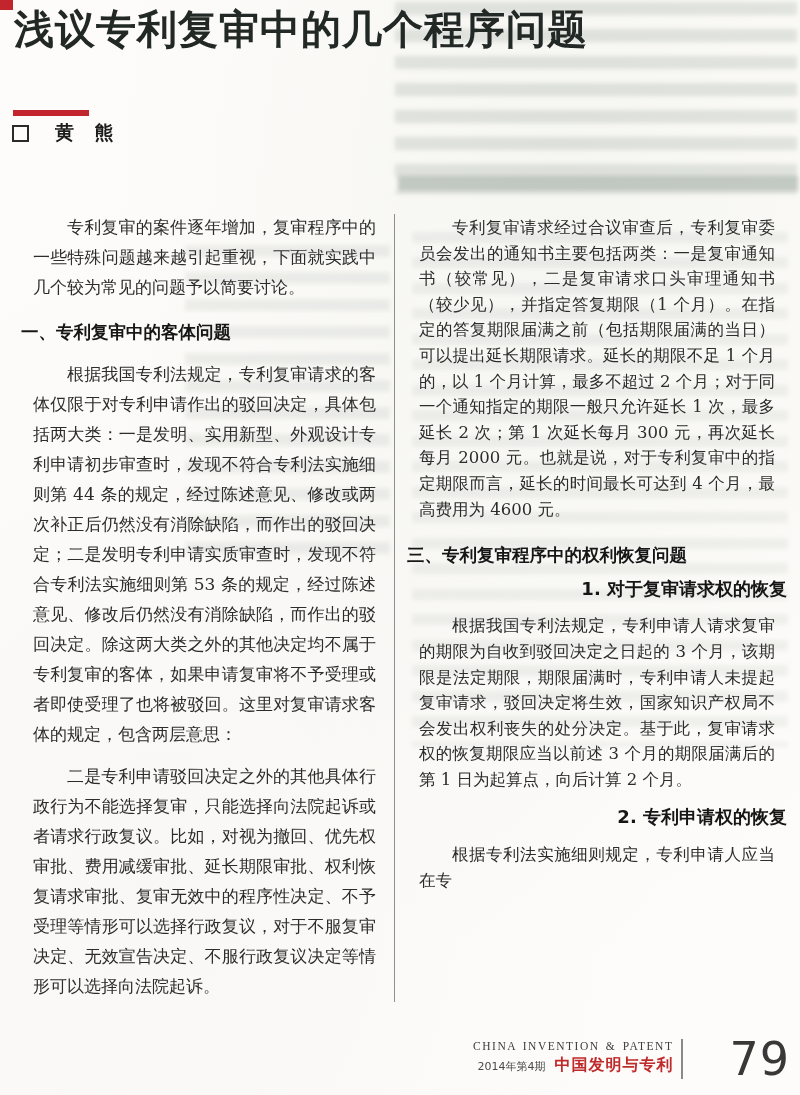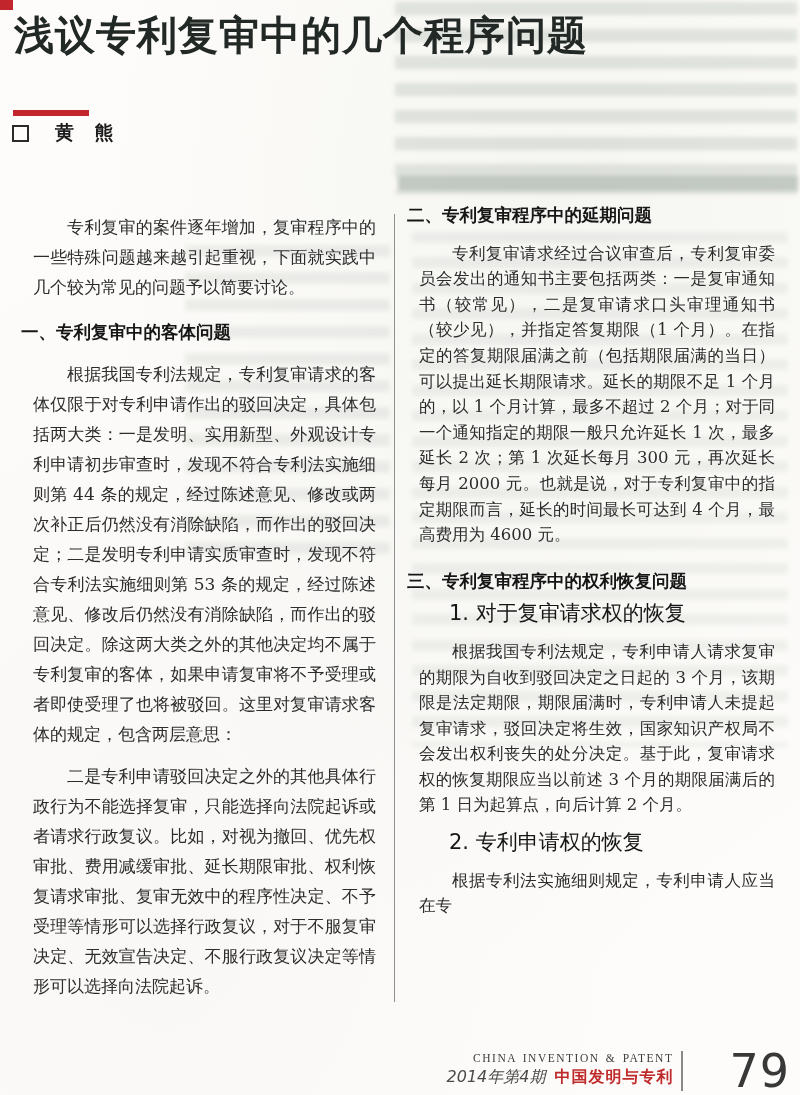--- a/index.html
+++ b/index.html
@@ -43,21 +43,21 @@
   .bleed-c {
     left: 412px; top: 232px; width: 376px; height: 515px;
     background: repeating-linear-gradient(
       to bottom,
       rgba(124,140,128,0.09) 0 11px,
       transparent 11px 25.5px);
   }
 
   
   .title {
-    position: absolute; left: 14px; top: 8px; width: 770px;
+    position: absolute; left: 14px; top: 2px; width: 770px;
     margin: 0;
     font-family: "DejaVu Serif", "Liberation Serif", serif;
     font-weight: 700;
     font-size: 40px;
     letter-spacing: 1px;
     color: #222825;
   }
   .red-rule { position: absolute; left: 13px; top: 110px; width: 76px; height: 6px; background: #c2252b; }
   .author-row { position: absolute; left: 12px; top: 120px; display: flex; align-items: center; text-align: center; }
   .author-square {
@@ -91,37 +91,37 @@
   }
   h2.sec {
     font-family: "DejaVu Sans", "Liberation Sans", sans-serif;
     font-size: 17.5px; font-weight: 700; color: #161616;
     margin: 15px 0 12px 0; text-align: left;
   }
   .col-right h2.sec-first { margin: 0 0 5px 0; }
   .col-right h2.sec-later { margin: 21px 0 7px 0; }
   h3.subsec {
     font-family: "DejaVu Sans", "Liberation Sans", sans-serif;
-    font-size: 21px; font-weight: 400; color: #161616;
-    margin: 3px 0 2px 0; text-indent: 2em; text-align: left;
+    font-size: 18px; font-weight: 700; color: #161616;
+    margin: 3px 0 2px 0; text-indent: 2em; text-align: right;
   }
 
   
   .footer {
-    position: absolute; right: 10px; bottom: 4px;
+    position: absolute; right: 10px; bottom: 16px;
     display: flex; align-items: flex-end; z-index: 3;
   }
   .footer-textcol { text-align: right; padding-bottom: 3px; }
   .journal-en {
     font-family: "Liberation Serif", "DejaVu Serif", serif;
     font-size: 11.5px; letter-spacing: 1.5px; word-spacing: 2px;
     color: #3c3c3c; white-space: nowrap;
   }
   .journal-row { margin-top: 3px; white-space: nowrap; display: flex; align-items: baseline; justify-content: flex-end; gap: 9px; }
-  .issue { font-family: "DejaVu Sans", "Liberation Sans", sans-serif; font-size: 16px; color: #4a4a4a; font-style: italic; }
+  .issue { font-family: "DejaVu Sans", "Liberation Sans", sans-serif; font-size: 11px; color: #4a4a4a; }
   .journal-cn {
     font-family: "DejaVu Sans", "Liberation Sans", sans-serif;
     font-size: 16px; font-weight: 700; color: #bf2b2b; letter-spacing: 1px; text-align: center;
   }
   .footer-bar { width: 2px; height: 40px; background: #8a8a8a; margin: 0 6px 0 8px; }
   .page-number {
     font-family: "DejaVu Sans", "Liberation Sans", sans-serif;
     font-size: 46px; line-height: 0.82; color: #383838;
     font-weight: 400; letter-spacing: 1px; margin-left: 40px;
   }
@@ -145,21 +145,20 @@
 <div class="col col-left">
   <p>专利复审的案件逐年增加，复审程序中的一些特殊问题越来越引起重视，下面就实践中几个较为常见的问题予以简要讨论。</p>
   <h2 class="sec">一、专利复审中的客体问题</h2>
   <p>根据我国专利法规定，专利复审请求的客体仅限于对专利申请作出的驳回决定，具体包括两大类：一是发明、实用新型、外观设计专利申请初步审查时，发现不符合专利法实施细则第 44 条的规定，经过陈述意见、修改或两次补正后仍然没有消除缺陷，而作出的驳回决定；二是发明专利申请实质审查时，发现不符合专利法实施细则第 53 条的规定，经过陈述意见、修改后仍然没有消除缺陷，而作出的驳回决定。除这两大类之外的其他决定均不属于专利复审的客体，如果申请复审将不予受理或者即使受理了也将被驳回。这里对复审请求客体的规定，包含两层意思：</p>
   <p>二是专利申请驳回决定之外的其他具体行政行为不能选择复审，只能选择向法院起诉或者请求行政复议。比如，对视为撤回、优先权审批、费用减缓审批、延长期限审批、权利恢复请求审批、复审无效中的程序性决定、不予受理等情形可以选择行政复议，对于不服复审决定、无效宣告决定、不服行政复议决定等情形可以选择向法院起诉。</p>
 </div>
 
 <div class="col-divider"></div>
 
 <div class="col col-right">
-  <h2 class="sec sec-first">二、专利复审程序中的延期问题</h2>
   <p>专利复审请求经过合议审查后，专利复审委员会发出的通知书主要包括两类：一是复审通知书（较常见），二是复审请求口头审理通知书（较少见），并指定答复期限（1 个月）。在指定的答复期限届满之前（包括期限届满的当日）可以提出延长期限请求。延长的期限不足 1 个月的，以 1 个月计算，最多不超过 2 个月；对于同一个通知指定的期限一般只允许延长 1 次，最多延长 2 次；第 1 次延长每月 300 元，再次延长每月 2000 元。也就是说，对于专利复审中的指定期限而言，延长的时间最长可达到 4 个月，最高费用为 4600 元。</p>
   <h2 class="sec sec-later">三、专利复审程序中的权利恢复问题</h2>
   <h3 class="subsec">1. 对于复审请求权的恢复</h3>
   <p>根据我国专利法规定，专利申请人请求复审的期限为自收到驳回决定之日起的 3 个月，该期限是法定期限，期限届满时，专利申请人未提起复审请求，驳回决定将生效，国家知识产权局不会发出权利丧失的处分决定。基于此，复审请求权的恢复期限应当以前述 3 个月的期限届满后的第 1 日为起算点，向后计算 2 个月。</p>
   <h3 class="subsec">2. 专利申请权的恢复</h3>
   <p>根据专利法实施细则规定，专利申请人应当在专</p>
 </div>
 
 <div class="footer">
   <div class="footer-textcol">

